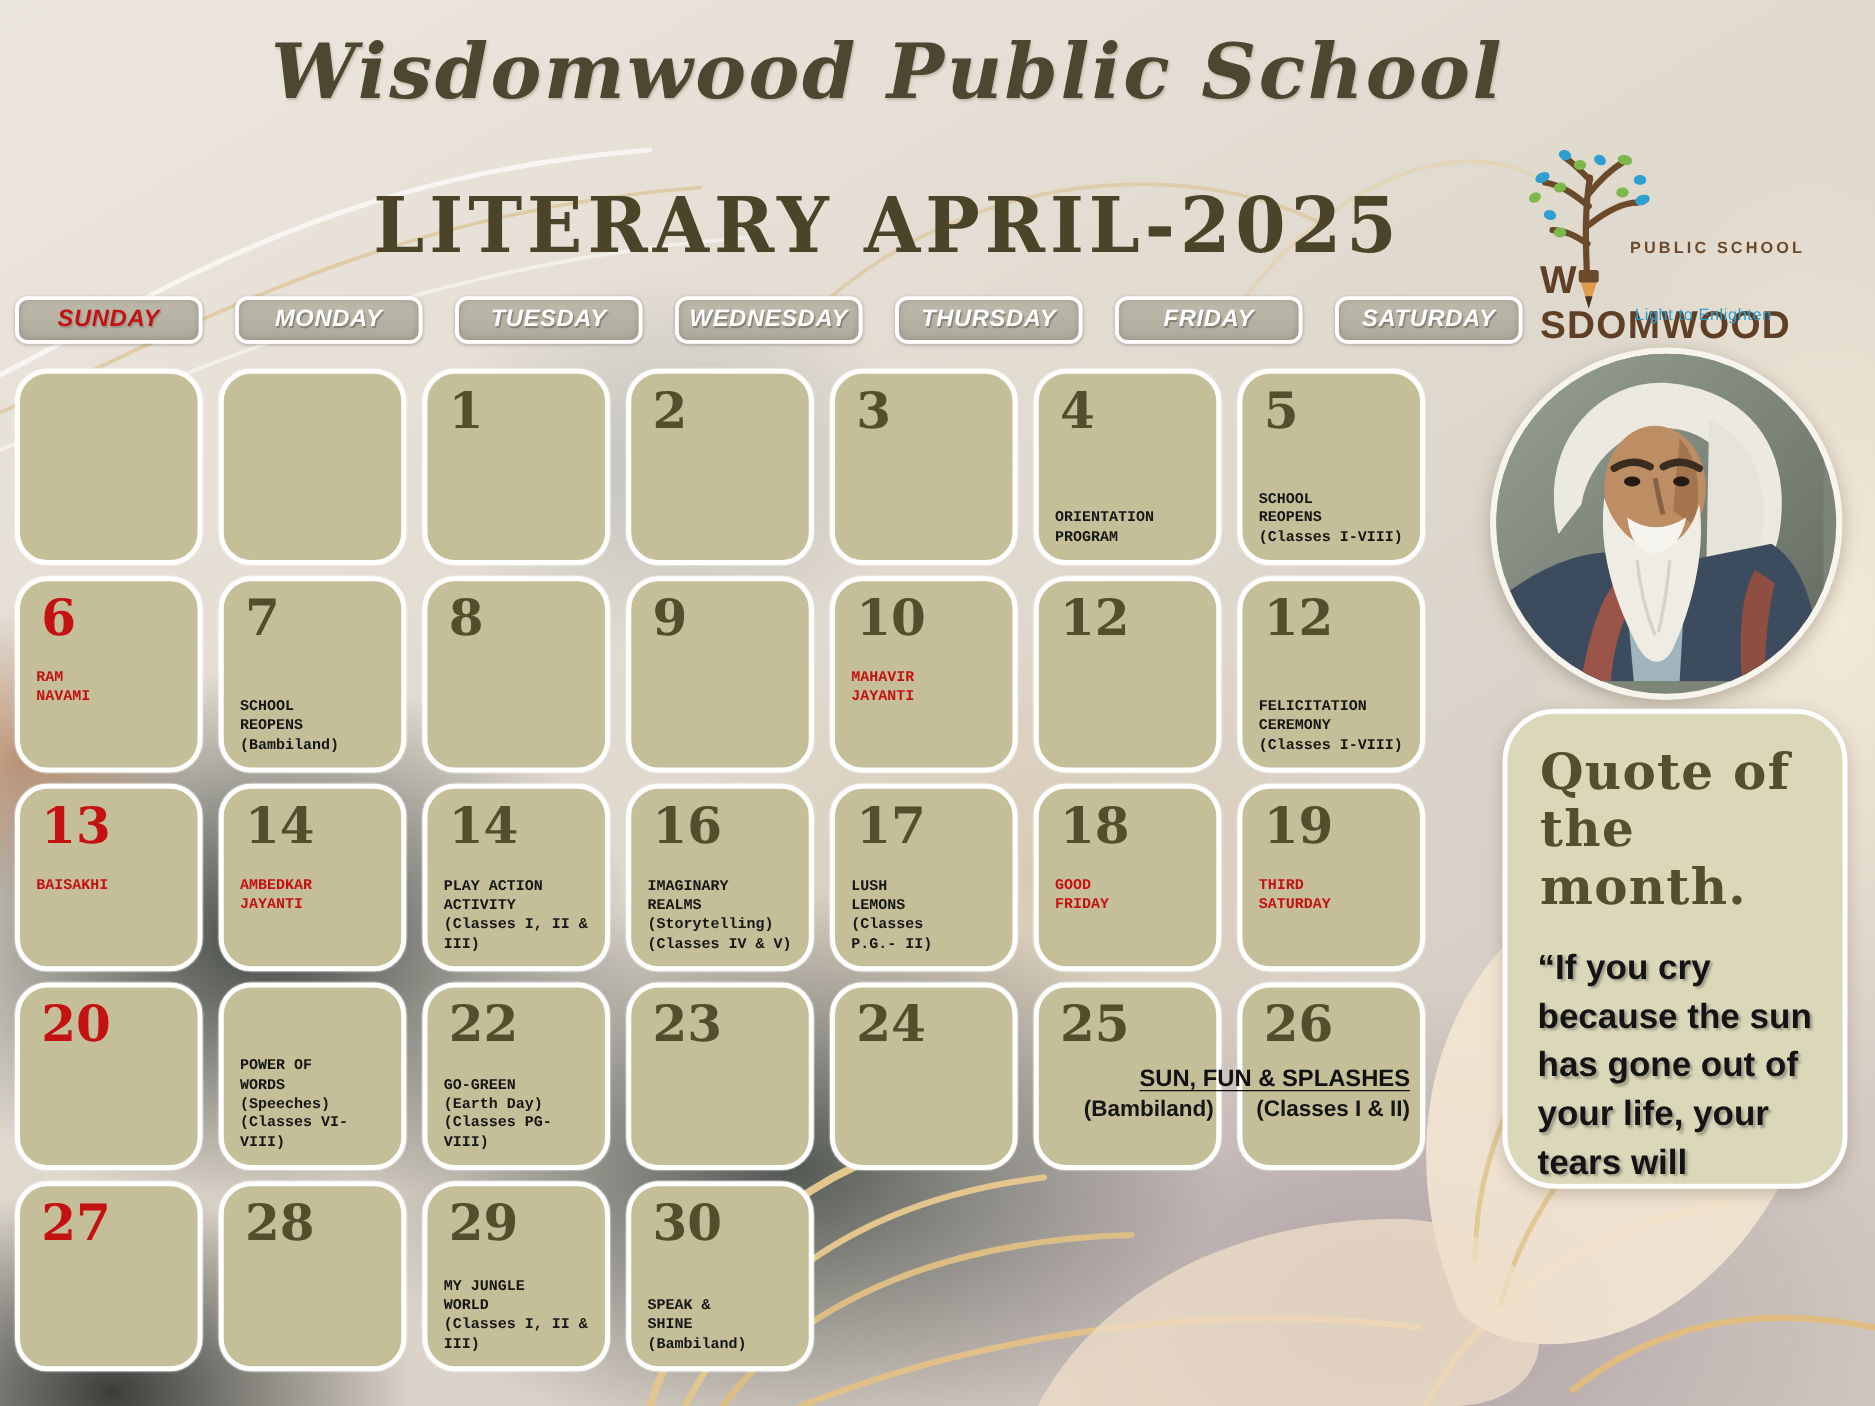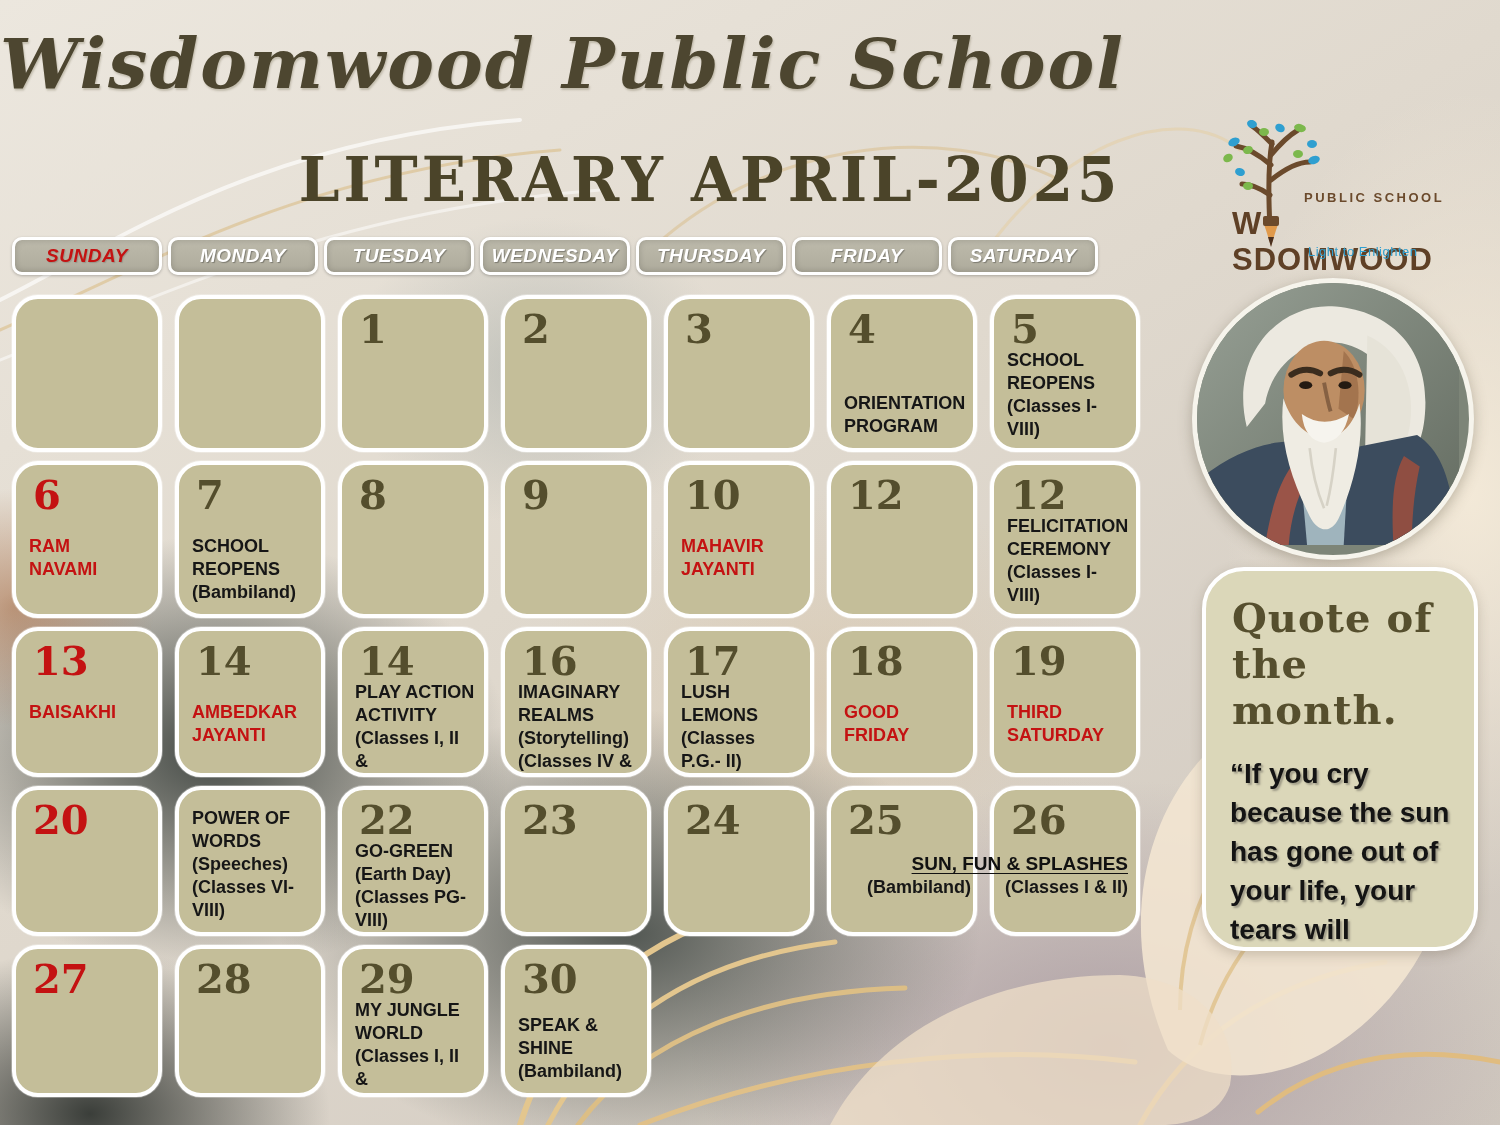--- a/index.html
+++ b/index.html
@@ -13,23 +13,23 @@
       radial-gradient(320px 220px at 6% 99%, rgba(50,54,50,.95), transparent 75%),
       radial-gradient(280px 220px at 36% 33%, rgba(150,160,158,.45), transparent 70%),
       radial-gradient(600px 380px at 74% 93%, rgba(172,157,163,.95), transparent 70%),
       radial-gradient(420px 300px at 55% 62%, rgba(212,182,136,.30), transparent 70%),
       radial-gradient(330px 540px at 98% 44%, rgba(245,235,217,.92), transparent 75%),
       linear-gradient(150deg,#ece7de 0%,#e0d9ce 45%,#cfc7be 100%);
   }
   .decor{position:absolute;left:0;top:0;z-index:0;}
   
   .school-name{
-    position:absolute;left:0;top:22px;width:1420px;margin:0;text-align:left;z-index:3;
+    position:absolute;left:0;top:22px;width:1420px;margin:0;text-align:center;z-index:3;
     font-family:"DejaVu Serif",serif;font-style:italic;font-weight:bold;
-    font-size:70px;letter-spacing:2px;color:#4d4630;
+    font-size:61px;letter-spacing:2px;color:#4d4630;
     text-shadow:1px 2px 2px rgba(80,70,40,.25);
   }
   .cal-title{
     position:absolute;left:0;top:146px;width:1420px;margin:0;text-align:center;z-index:3;
     font-family:"DejaVu Serif",serif;font-weight:bold;font-size:58px;
     letter-spacing:4px;color:#4b4429;transform:scaleY(1.06);
   }
   
   .logo{position:absolute;left:1218px;top:120px;width:245px;height:155px;z-index:3;}
   .logo-tree{position:absolute;left:0;top:0;}
@@ -39,40 +39,40 @@
     letter-spacing:1px;color:#5f4026;font-family:"Liberation Sans",sans-serif;}
   .logo-word .gap{display:inline-block;width:22px;}
   .logo-tag{position:absolute;left:90px;top:124px;font-size:13px;font-weight:normal;
     color:#2f9fd0;letter-spacing:.5px;}
   
   .portrait{position:absolute;left:1192px;top:278px;width:272px;height:272px;z-index:2;
     border-radius:50%;border:5px solid rgba(250,248,240,.97);overflow:hidden;
     box-shadow:0 4px 14px rgba(90,80,60,.35);background:#7d8578;}
   
   .weekdays{position:absolute;left:12px;top:237px;display:grid;z-index:2;
-    grid-template-columns:repeat(7,150px);column-gap:6px;}
+    grid-template-columns:repeat(7,150px);column-gap:26px;}
   .pill{height:38px;border-radius:10px;border:3px solid #fff;box-sizing:border-box;
     background:linear-gradient(#bdbaab,#aeab9c);display:flex;align-items:center;justify-content:center;
     box-shadow:inset 0 0 6px rgba(0,0,0,.18),0 1px 3px rgba(0,0,0,.25);}
   .pill span{font-style:italic;font-weight:bold;font-size:19px;letter-spacing:.5px;color:#fff;
     text-shadow:1px 1px 1px rgba(0,0,0,.3);}
   .pill.sun span{color:#c41212;text-shadow:1px 1px 1px rgba(0,0,0,.15);}
   
   .board{position:absolute;left:12px;top:295px;display:grid;z-index:2;
     grid-template-columns:repeat(7,150px);column-gap:13px;
     grid-template-rows:157px 157px 150px 150px 152px;row-gap:9px;}
   .cell{background:#c4be99;border:4px solid #fff;border-radius:26px;box-sizing:border-box;
     display:flex;flex-direction:column;overflow:hidden;
     box-shadow:0 0 0 1px rgba(255,255,255,.3);}
   .cell.absent{visibility:hidden;}
   .num{font-family:"DejaVu Serif",serif;font-weight:bold;font-size:40px;line-height:1;
     color:#544e2d;padding:10px 0 0 17px;}
   .num.red{color:#c41212;}
-  .evt{margin-top:auto;padding:0 8px 10px 13px;font-weight:bold;font-size:18px;
-    line-height:1.28;color:#161616;white-space:pre-line;}
+  .evt{margin-top:auto;padding:0 8px 10px 13px;font-weight:bold;font-size:12px;
+    line-height:1.28;color:#161616;white-space:pre-line;font-family:Liberation Mono, monospace;}
   .evt.red{color:#c41212;margin-top:20px;}
   
   .shared{position:absolute;left:827px;top:853px;width:301px;z-index:4;text-align:right;}
   .shared-title{font-weight:bold;font-size:19px;color:#111;text-decoration:underline;
     text-underline-offset:3px;}
   .shared-row{display:flex;margin-top:2px;}
   .shared-row span{width:150px;font-weight:bold;font-size:18px;color:#161616;}
   .shared-row span:last-child{margin-left:13px;}
   
   .quote{position:absolute;left:1202px;top:567px;width:276px;height:384px;z-index:3;

